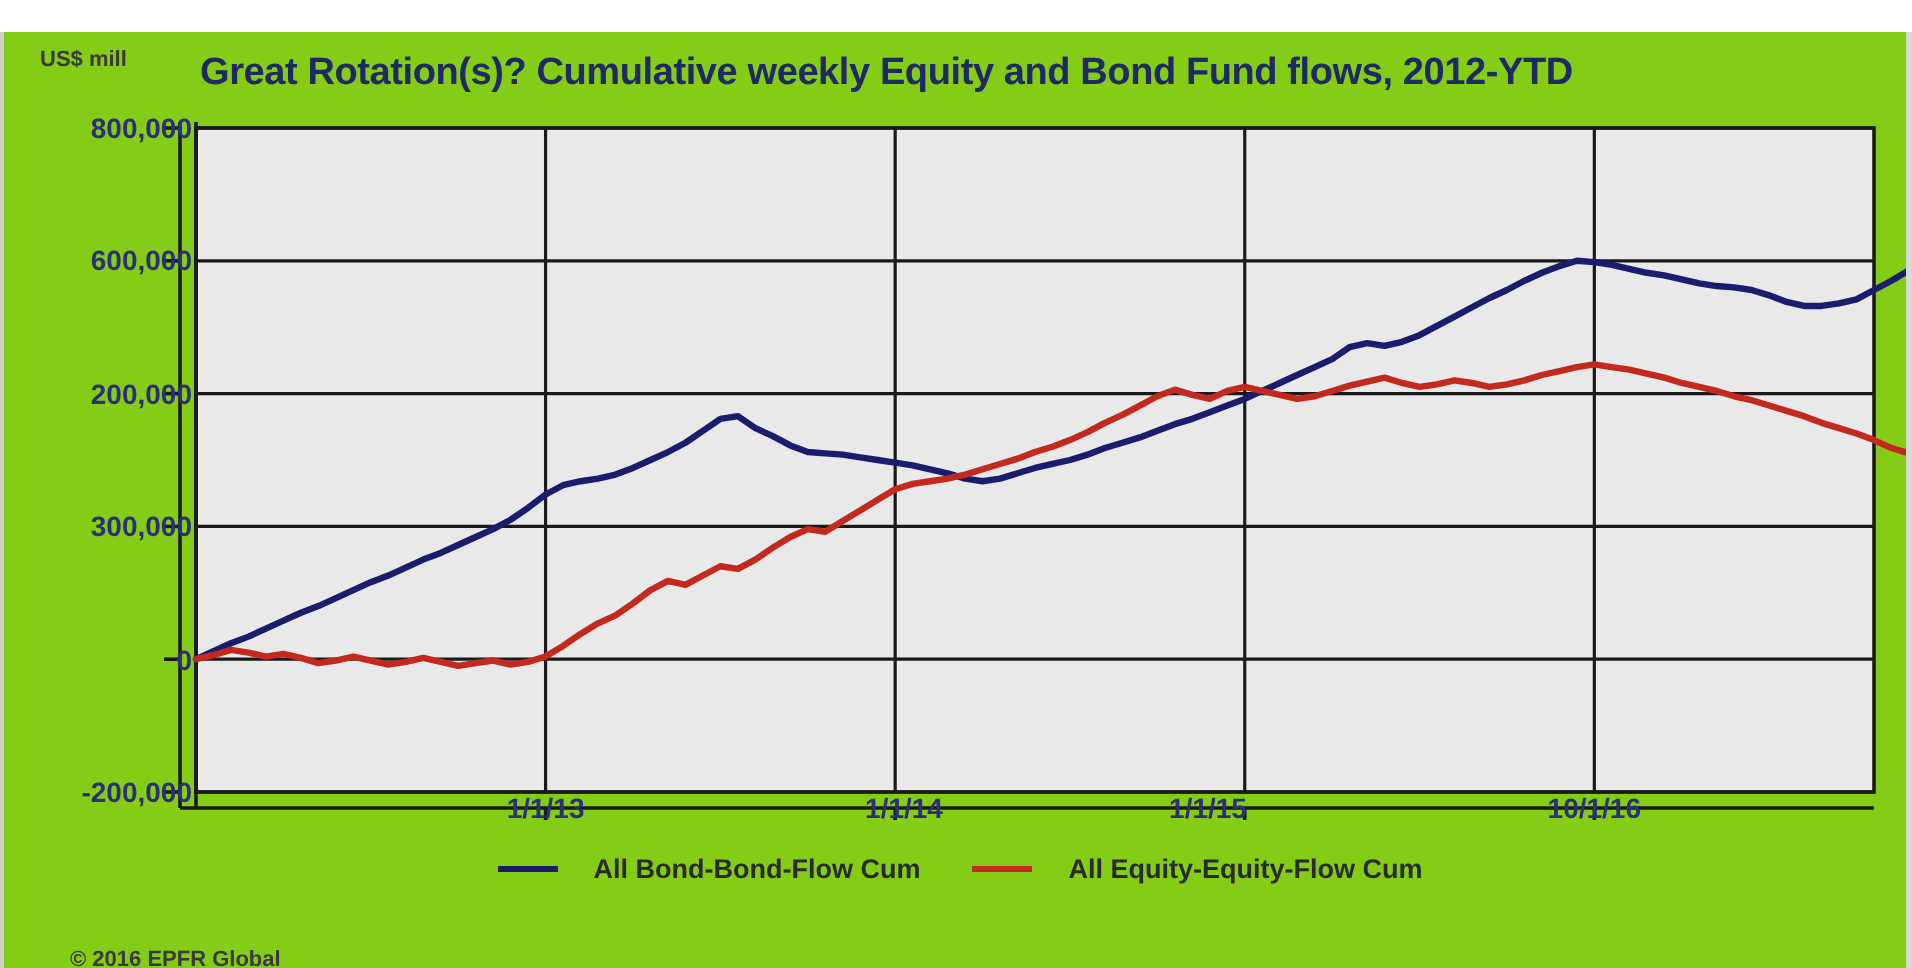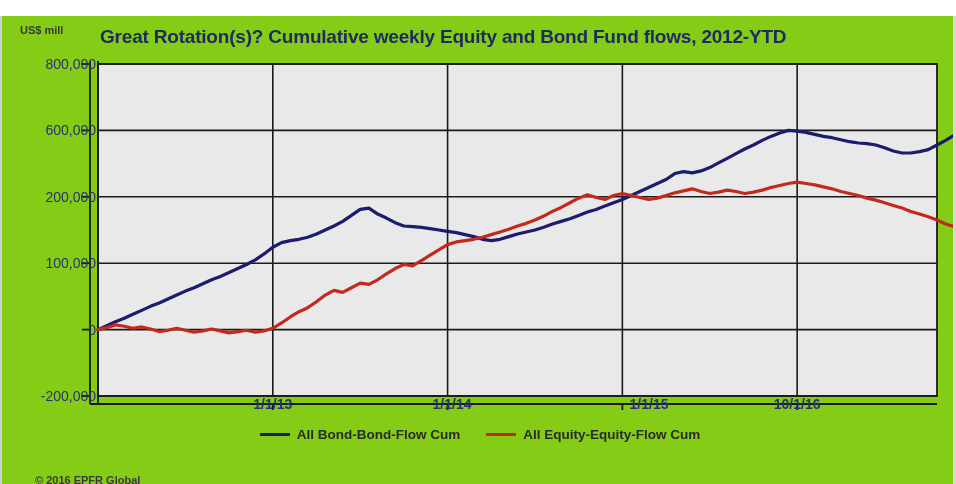--- a/index.html
+++ b/index.html
@@ -43,21 +43,21 @@
     left: 0;
     top: 0;
     width: 956px;
     height: 484px;
   }
   .ytick-label {
     position: absolute;
     right: 862px;
     text-align: left;
     font-size: 14px;
-    font-weight: normal;
+    font-weight: bold;
     color: #2b2f77;
     transform: translateY(-50%);
     white-space: nowrap;
   }
   .xtick-label {
     position: absolute;
     top: 380px;
     font-size: 14px;
     font-weight: bold;
     color: #2b2f77;
@@ -70,21 +70,21 @@
     top: 411px;
     width: 956px;
     display: flex;
     justify-content: center;
     align-items: center;
     gap: 26px;
   }
   .legend-entry {
     display: flex;
     align-items: center;
-    gap: 7px;
+    gap: 18px;
     justify-content: flex-end;
   }
   .legend-swatch {
     display: inline-block;
     width: 30px;
     height: 3px;
   }
   .legend-text {
     font-size: 13.5px;
     font-weight: bold;
@@ -137,28 +137,28 @@
         <line x1="80" y1="247.2" x2="88" y2="247.2" stroke="#1a1a1a" stroke-width="1.8"></line>
         <line x1="80" y1="313.6" x2="88" y2="313.6" stroke="#1a1a1a" stroke-width="1.8"></line>
         <line x1="80" y1="380" x2="88" y2="380" stroke="#1a1a1a" stroke-width="1.8"></line>
         <polyline points="96.00,313.60 104.74,309.62 113.48,305.63 122.22,302.31 130.96,298.33 139.70,294.34 148.44,290.36 157.18,287.04 165.92,283.06 174.66,279.07 183.40,275.09 192.14,271.77 200.87,267.78 209.61,263.80 218.35,260.48 227.09,256.50 235.83,252.51 244.57,248.53 253.31,243.88 262.05,237.90 270.79,231.26 279.53,226.62 288.27,224.62 297.01,223.30 305.75,221.30 314.49,217.98 323.23,214.00 331.97,210.02 340.71,205.37 349.45,199.39 358.19,193.42 366.93,192.09 375.67,198.06 384.41,202.05 393.15,206.70 401.89,210.02 410.62,210.68 419.36,211.34 428.10,212.67 436.84,214.00 445.58,215.33 454.32,216.66 463.06,218.65 471.80,220.64 480.54,223.30 489.28,224.62 498.02,223.30 506.76,220.64 515.50,217.98 524.24,215.99 532.98,214.00 541.72,211.34 550.46,208.02 559.20,205.37 567.94,202.71 576.68,199.39 585.42,196.07 594.16,193.42 602.90,190.10 611.64,186.78 620.38,183.46 629.11,179.47 637.85,175.49 646.59,171.50 655.33,167.52 664.07,163.54 672.81,157.56 681.55,155.57 690.29,156.90 699.03,154.90 707.77,151.58 716.51,146.94 725.25,142.29 733.99,137.64 742.73,132.99 751.47,129.01 760.21,124.36 768.95,120.38 777.69,117.06 786.43,114.40 795.17,115.06 803.91,116.39 812.65,118.38 821.39,120.38 830.13,121.70 838.86,123.70 847.60,125.69 856.34,127.02 865.08,127.68 873.82,129.01 882.56,131.66 891.30,134.98 900.04,136.98 908.78,136.98 917.52,135.65 926.26,133.66 935.00,129.01 943.74,124.36 952.48,119.05 961.22,114.40 969.96,109.09 978.70,102.45 987.44,95.81 996.18,87.84" fill="none" stroke="#1c1c6e" stroke-width="3.2" stroke-linejoin="round" stroke-linecap="round"></polyline>
         <polyline points="96.00,313.60 104.74,311.61 113.48,308.95 122.22,310.28 130.96,312.27 139.70,310.94 148.44,312.94 157.18,315.59 165.92,314.26 174.66,312.27 183.40,314.26 192.14,316.26 200.87,314.93 209.61,312.94 218.35,314.93 227.09,316.92 235.83,315.59 244.57,314.26 253.31,316.26 262.05,314.93 270.79,312.27 279.53,306.96 288.27,300.98 297.01,295.67 305.75,291.69 314.49,285.71 323.23,279.07 331.97,274.42 340.71,276.42 349.45,271.77 358.19,267.12 366.93,268.45 375.67,263.80 384.41,257.82 393.15,252.51 401.89,248.53 410.62,249.86 419.36,244.54 428.10,239.23 436.84,233.92 445.58,228.61 454.32,225.95 463.06,224.62 471.80,223.30 480.54,221.30 489.28,218.65 498.02,215.99 506.76,213.34 515.50,210.02 524.24,207.36 532.98,204.04 541.72,200.06 550.46,195.41 559.20,191.42 567.94,186.78 576.68,182.13 585.42,178.81 594.16,181.46 602.90,183.46 611.64,179.47 620.38,177.48 629.11,179.47 637.85,181.46 646.59,183.46 655.33,182.13 664.07,179.47 672.81,176.82 681.55,174.82 690.29,172.83 699.03,175.49 707.77,177.48 716.51,176.15 725.25,174.16 733.99,175.49 742.73,177.48 751.47,176.15 760.21,174.16 768.95,171.50 777.69,169.51 786.43,167.52 795.17,166.19 803.91,167.52 812.65,168.85 821.39,170.84 830.13,172.83 838.86,175.49 847.60,177.48 856.34,179.47 865.08,182.13 873.82,184.12 882.56,186.78 891.30,189.43 900.04,192.09 908.78,195.41 917.52,198.06 926.26,200.72 935.00,204.04 943.74,208.02 952.48,210.68 961.22,212.67 969.96,214.00 978.70,214.66 987.44,214.00 996.18,214.00" fill="none" stroke="#c3291c" stroke-width="3.2" stroke-linejoin="round" stroke-linecap="round"></polyline>
       </svg>
     <div id="ytick-layer">
         <div class="ytick-label" style="top: 48px;">800,000</div>
         <div class="ytick-label" style="top: 114.4px;">600,000</div>
         <div class="ytick-label" style="top: 180.8px;">200,000</div>
-        <div class="ytick-label" style="top: 247.2px;">100,000</div>
+        <div class="ytick-label" style="top: 247.2px;">300,000</div>
         <div class="ytick-label" style="top: 313.6px;">0</div>
         <div class="ytick-label" style="top: 380px;">-200,000</div>
       </div>
     <div id="xtick-layer">
         <div class="xtick-label" style="left: 270.792px; text-align: right;">1/1/13</div>
         <div class="xtick-label" style="left: 450px;">1/1/14</div>
-        <div class="xtick-label" style="left: 647px;">1/1/15</div>
+        <div class="xtick-label" style="left: 602px;">1/1/15</div>
         <div class="xtick-label" style="left: 795.167px;">10/1/16</div>
       </div>
   </div>
 
   <div id="legend">
       <div class="legend-entry">
         <span class="legend-swatch" style="background: rgb(28, 28, 110);"></span>
         <span class="legend-text">All Bond-Bond-Flow Cum</span>
       </div>
       <div class="legend-entry">

